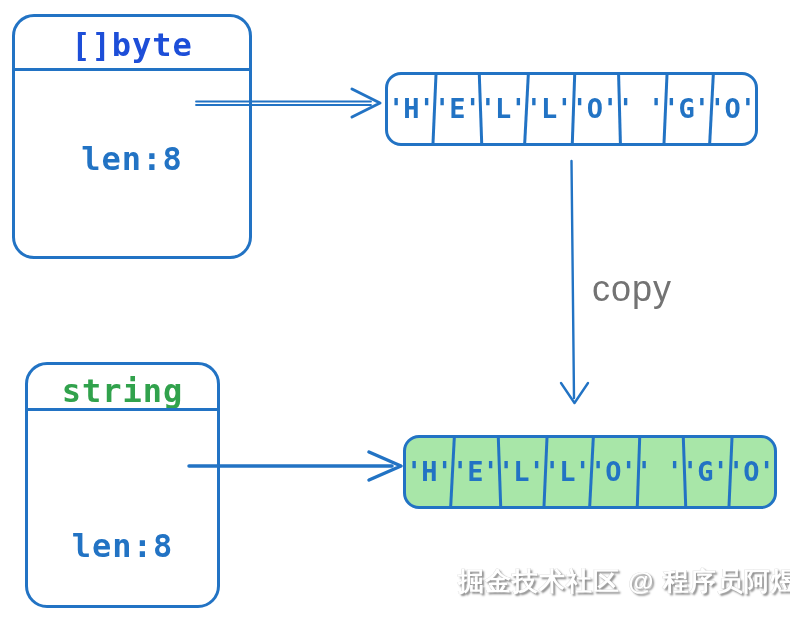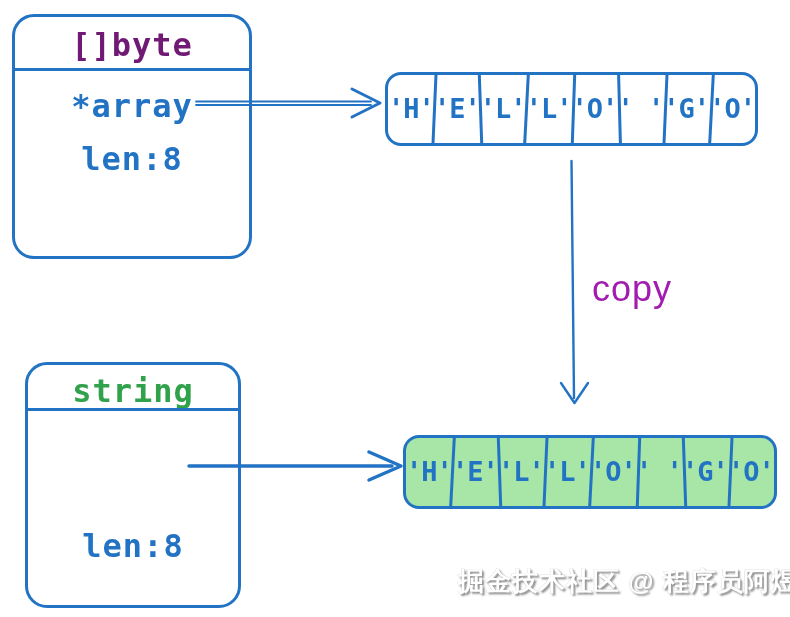--- a/index.html
+++ b/index.html
@@ -1,29 +1,29 @@
 <!DOCTYPE html>
 <html><head>
 <meta charset="utf-8">
 <style>
   html,body{margin:0;padding:0;background:#ffffff;}
   #canvas{
     position:relative;width:790px;height:617px;background:#ffffff;overflow:hidden;
     font-family:"DejaVu Sans Mono", monospace;
   }
-  .blue{color:#701a75;}
+  .blue{color:#1d4ed8;}
   .green{color:#31a24c;}
 
   
   .struct-box{
     position:absolute;border:3px solid #2273c4;border-radius:22px;background:#ffffff;
     box-sizing:border-box;
   }
   #byte-box{left:12px;top:14px;width:240px;height:245px;}
-  #string-box{left:25px;top:362px;width:216px;height:246px;}
+  #string-box{left:25px;top:362px;width:195px;height:246px;}
   .struct-title{
     position:absolute;left:0;right:0;text-align:center;
     font-size:32px;font-weight:bold;letter-spacing:1px;white-space:nowrap;
   }
   #byte-box .struct-title{top:9px;}
   #string-box .struct-title{top:7px;}
   .struct-divider{
     position:absolute;left:-2px;right:-2px;height:0;border-top:3px solid #2273c4;
   }
   #byte-box .struct-divider{top:51px;}
@@ -44,40 +44,39 @@
     flex:1 1 0;text-align:center;font-size:27px;font-weight:bold;color:#2273c4;
     letter-spacing:-1px;line-height:68px;white-space:nowrap;overflow:visible;
   }
   .cell-divider{
     position:absolute;top:-1px;bottom:-1px;width:2.6px;background:#2273c4;
   }
 
   
   #copy-label{
     position:absolute;left:592px;top:268px;font-family:"Liberation Sans", sans-serif;
-    font-size:36px;color:#a21caf;letter-spacing:1px;
+    font-size:36px;color:#737373;letter-spacing:1px;
   }
   #watermark{
     position:absolute;left:458px;top:564px;
     font-family:"Liberation Sans", sans-serif;font-size:26px;font-weight:bold;
     color:#ffffff;letter-spacing:1px;white-space:nowrap;
     text-shadow:2px 2px 2px #8f8f8f, -0.5px -0.5px 0 #dcdcdc, 0.5px -0.5px 0 #d0d0d0;
   }
 
   #arrow-layer{position:absolute;left:0;top:0;width:790px;height:617px;pointer-events:none;}
 </style>
 </head>
 <body>
 
 <div id="canvas">
 
   <div class="struct-box" id="byte-box">
     <div class="struct-title blue">[]byte</div>
     <div class="struct-divider"></div>
-    <div class="struct-field" style="top:71px;">*array</div>
     <div class="struct-field" style="top:124px;">len:8</div>
   </div>
 
   <div class="struct-box" id="string-box">
     <div class="struct-title green">string</div>
     <div class="struct-divider"></div>
     <div class="struct-field" style="top:163px;">len:8</div>
   </div>
 
   <div class="mem-array" id="top-array">

